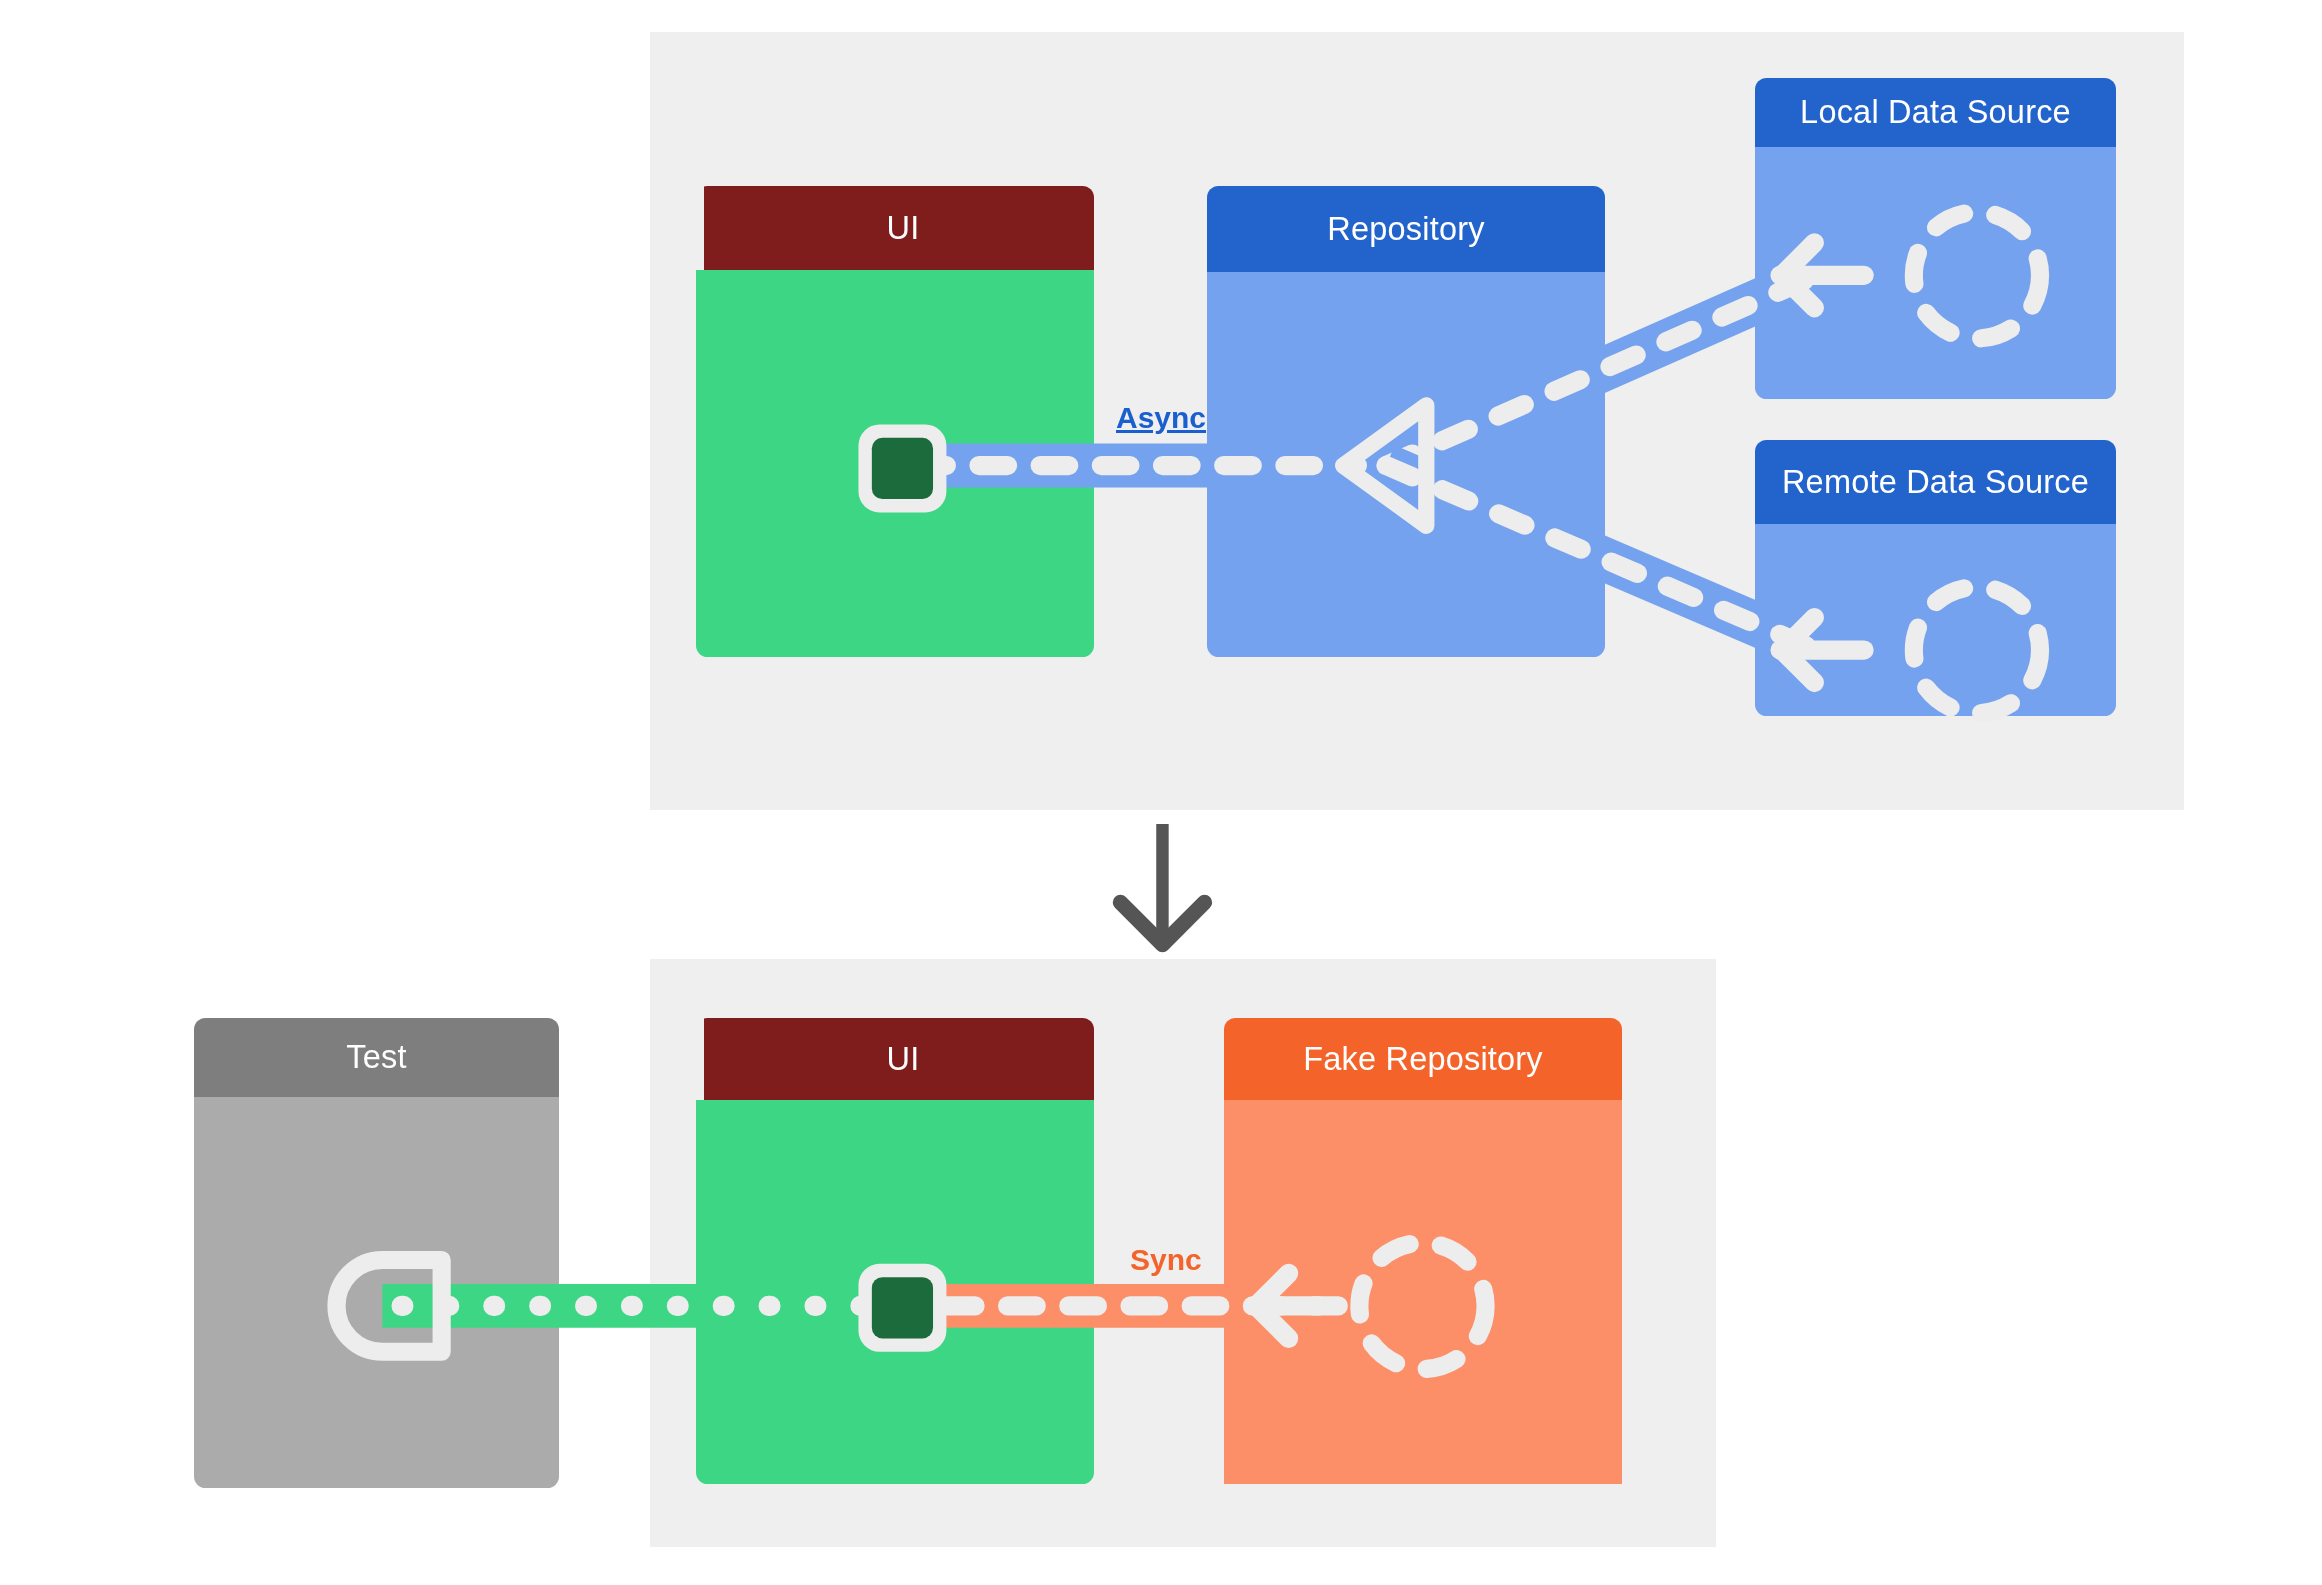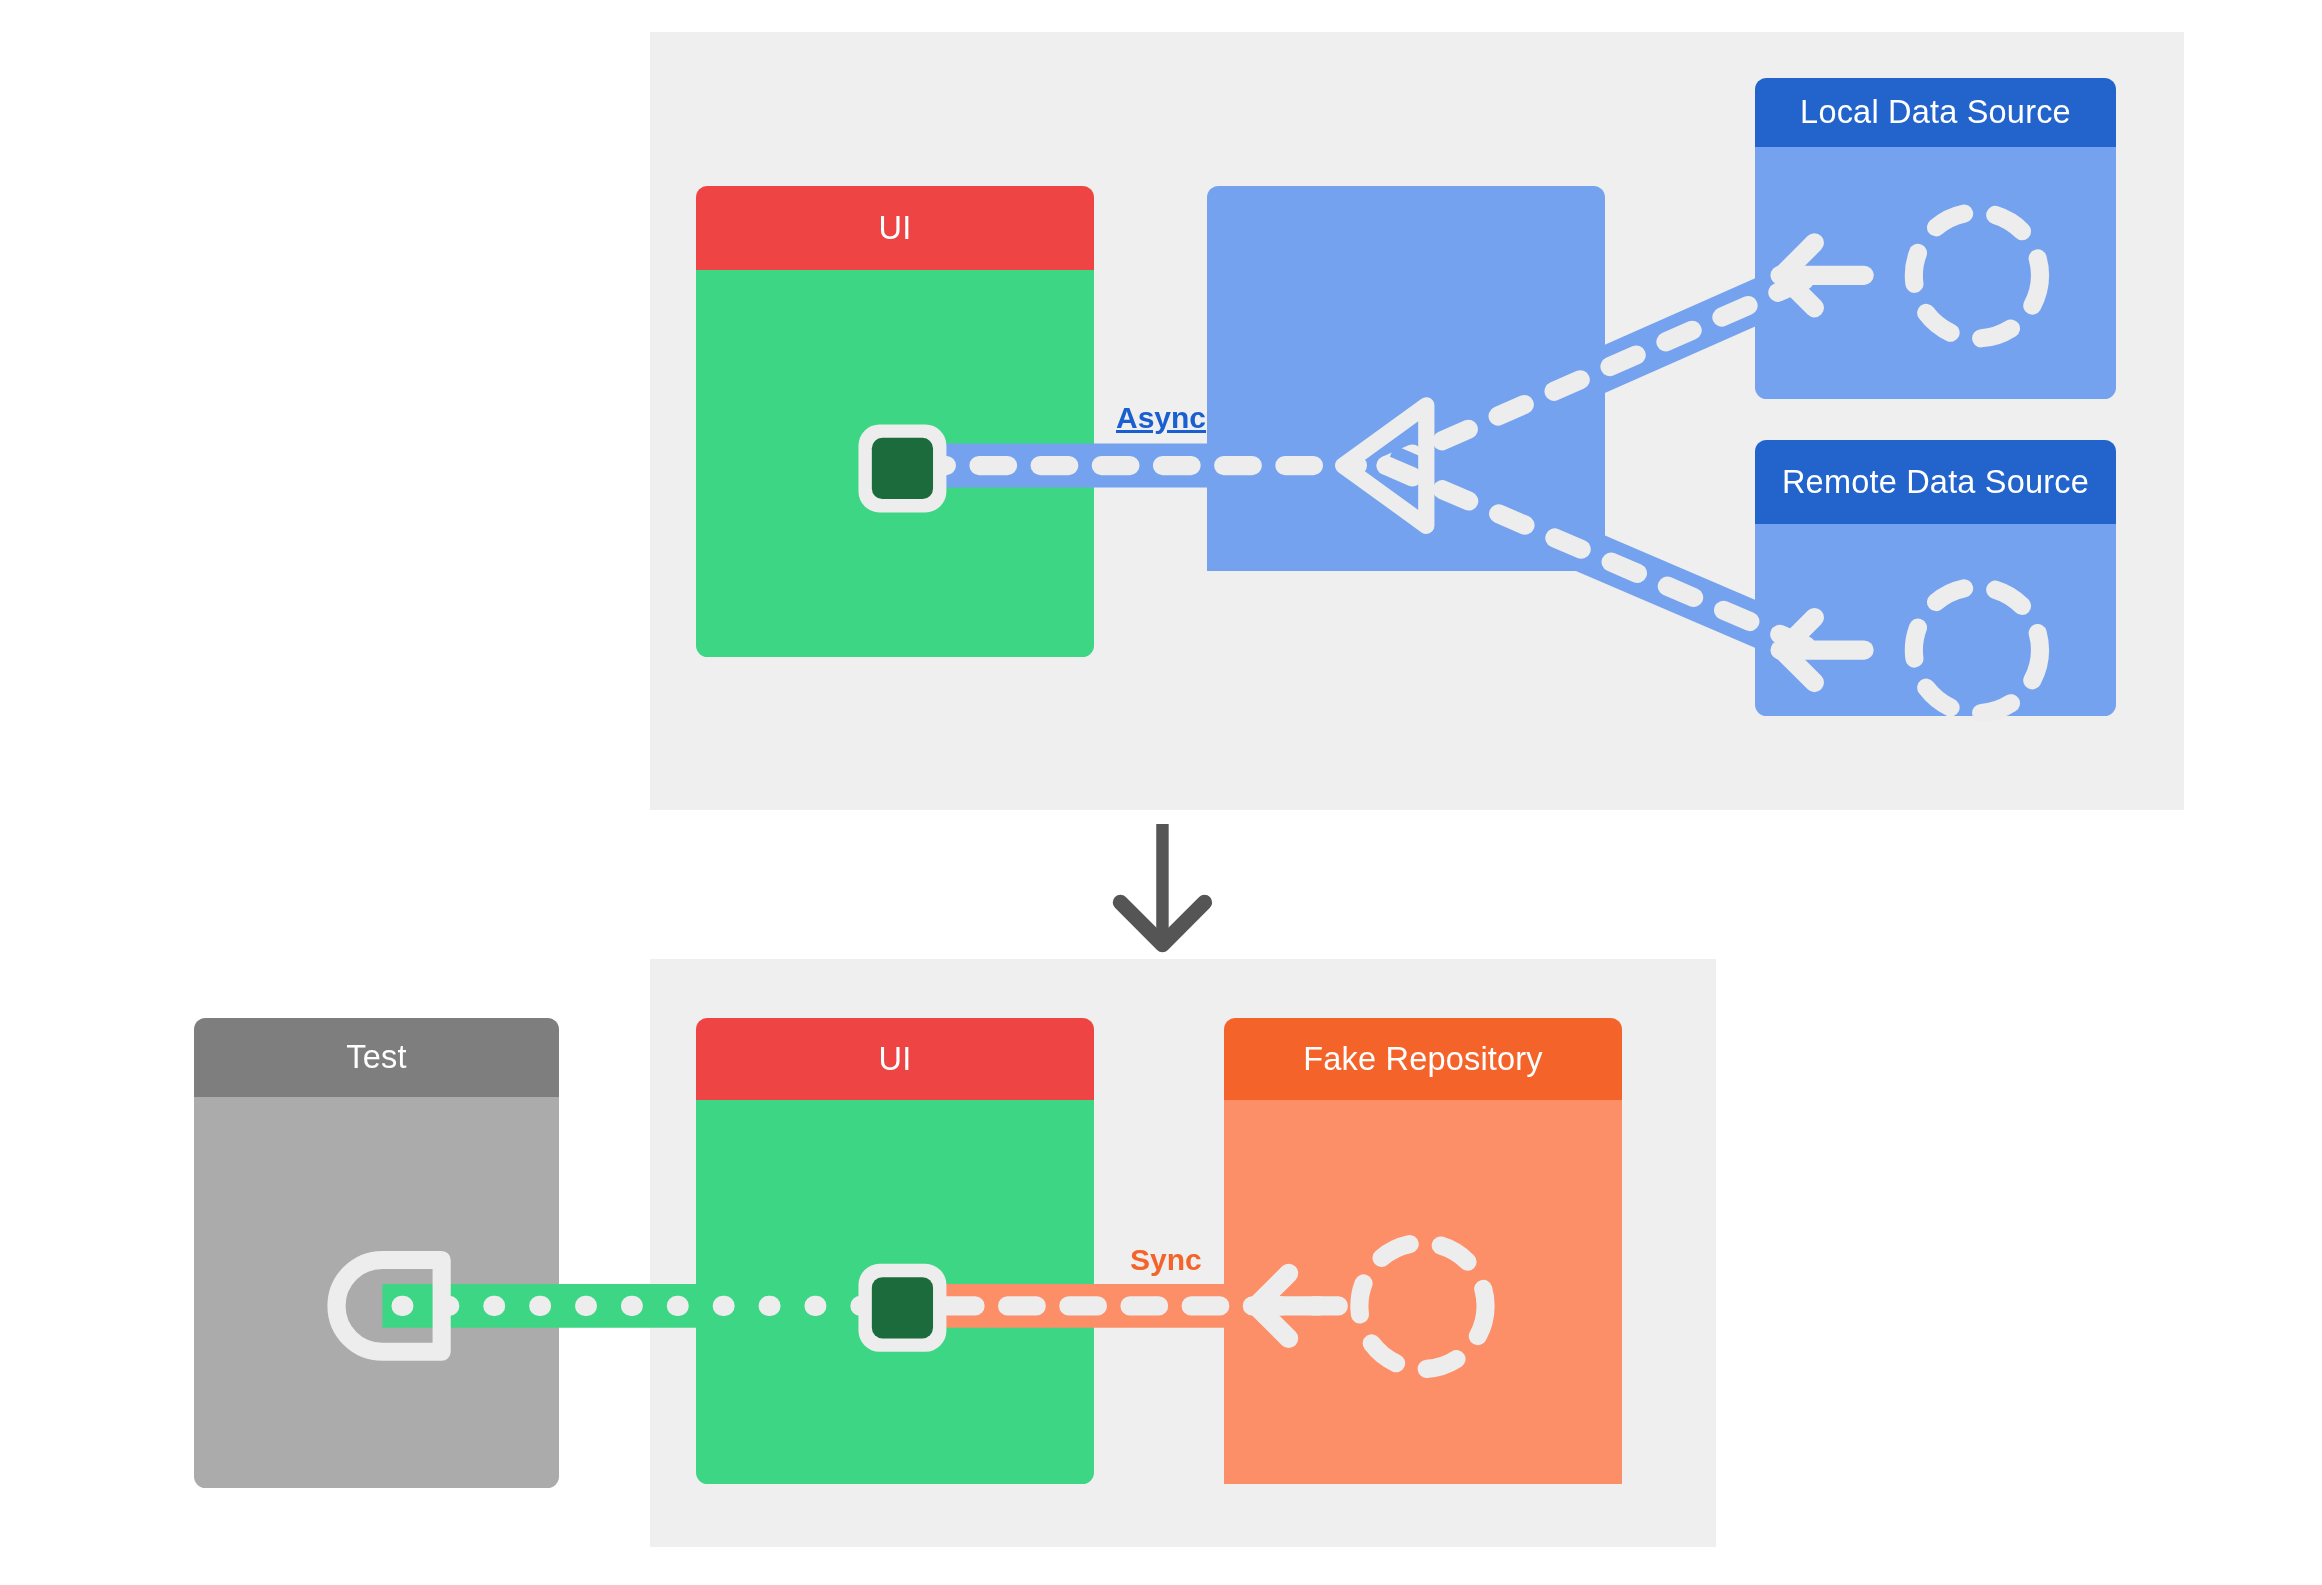--- a/index.html
+++ b/index.html
@@ -41,21 +41,21 @@
     text-align: center;
     color: #ffffff;
     font-size: 32.5px;
     line-height: 1.18;
     letter-spacing: 0.2px;
     padding: 0 25px;
   }
   .card-body { width: 100%; }
 
   
-  .c-green  .card-header { background: #ef4444; }
+  .c-green  .card-header { background: #7f1d1d; margin-left: 8px; }
   .c-green  .card-body   { background: #3DD685; }
   .c-blue   .card-header { background: #2264CC; }
   .c-blue   .card-body   { background: #74A2EE; }
   .c-orange .card-header { background: #F4632A; }
   .c-orange .card-body   { background: #FC8F68; }
   .c-gray   .card-header { background: #7E7E7E; }
   .c-gray   .card-body   { background: #ABABAB; }
 
   
   #card-ui-top   { left: 696px;  top: 186px;  width: 398px; height: 471px; }
@@ -112,20 +112,21 @@
 
   <div class="panel" id="panel-async"></div>
   <div class="panel" id="panel-test"></div>
 
   <div class="card c-green" id="card-ui-top">
     <div class="card-header">UI</div>
     <div class="card-body"></div>
   </div>
 
   <div class="card c-blue" id="card-repo">
+    <div class="card-header">Repository</div>
     <div class="card-body"></div>
   </div>
 
   <div class="card c-blue" id="card-local">
     <div class="card-header">Local Data Source</div>
     <div class="card-body"></div>
   </div>
 
   <div class="card c-blue" id="card-remote">
     <div class="card-header">Remote Data Source</div>

